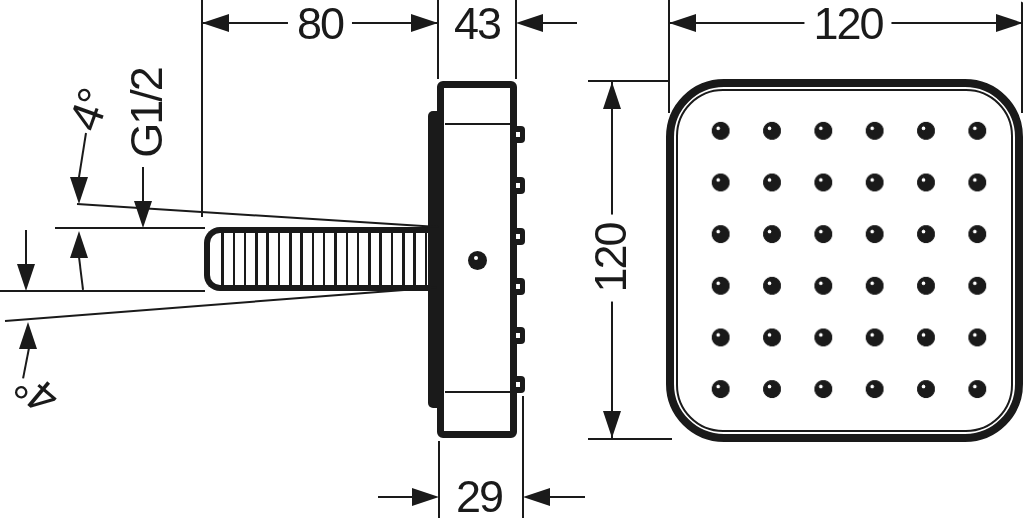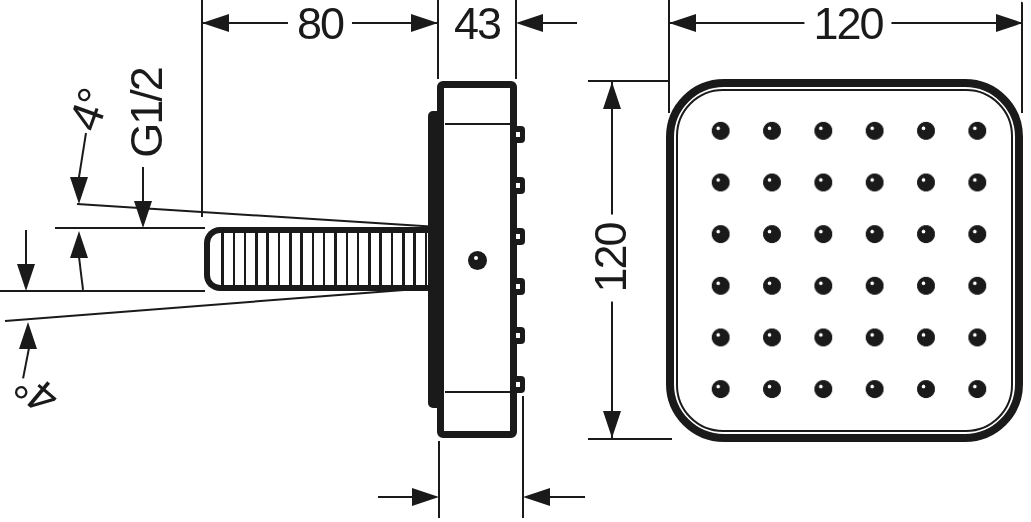--- a/index.html
+++ b/index.html
@@ -145,17 +145,18 @@
   <div class="arr arr-d" style="left:134px;top:201px;"></div>
   <div class="arr arr-d" style="left:70px;top:177px;"></div>
   <div class="arr arr-u" style="left:70px;top:231px;"></div>
   <div class="arr arr-d" style="left:17px;top:264px;"></div>
   <div class="arr arr-u" style="left:19px;top:322px;"></div>
 
   <div class="dim" style="left:320px;top:23px;">80</div>
   <div class="dim" style="left:477px;top:23px;background:transparent;">43</div>
   <div class="dim" style="left:848px;top:23px;">120</div>
   <div class="dim r90" style="left:610px;top:258px;">120</div>
+  <div class="dim" style="left:479px;top:496px;background:transparent;">29</div>
   <div class="dim r90" style="left:146px;top:113px;">G1/2</div>
   <div class="dim rA" style="left:89px;top:110px;">4°</div>
   <div class="dim rB" style="left:37px;top:393px;">4°</div>
 
 </div>
 
 </body></html>

